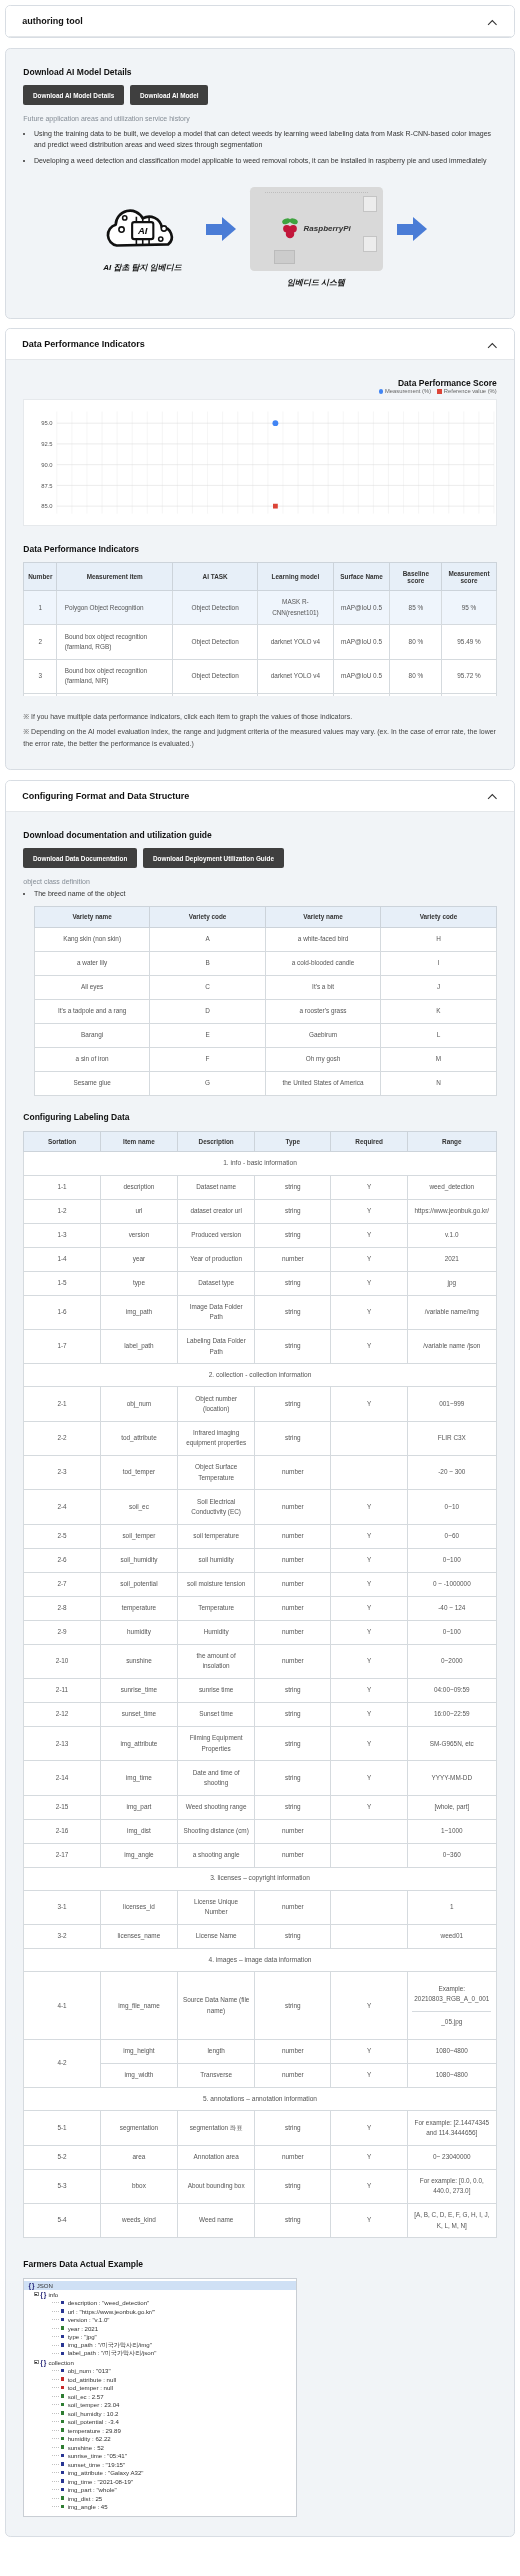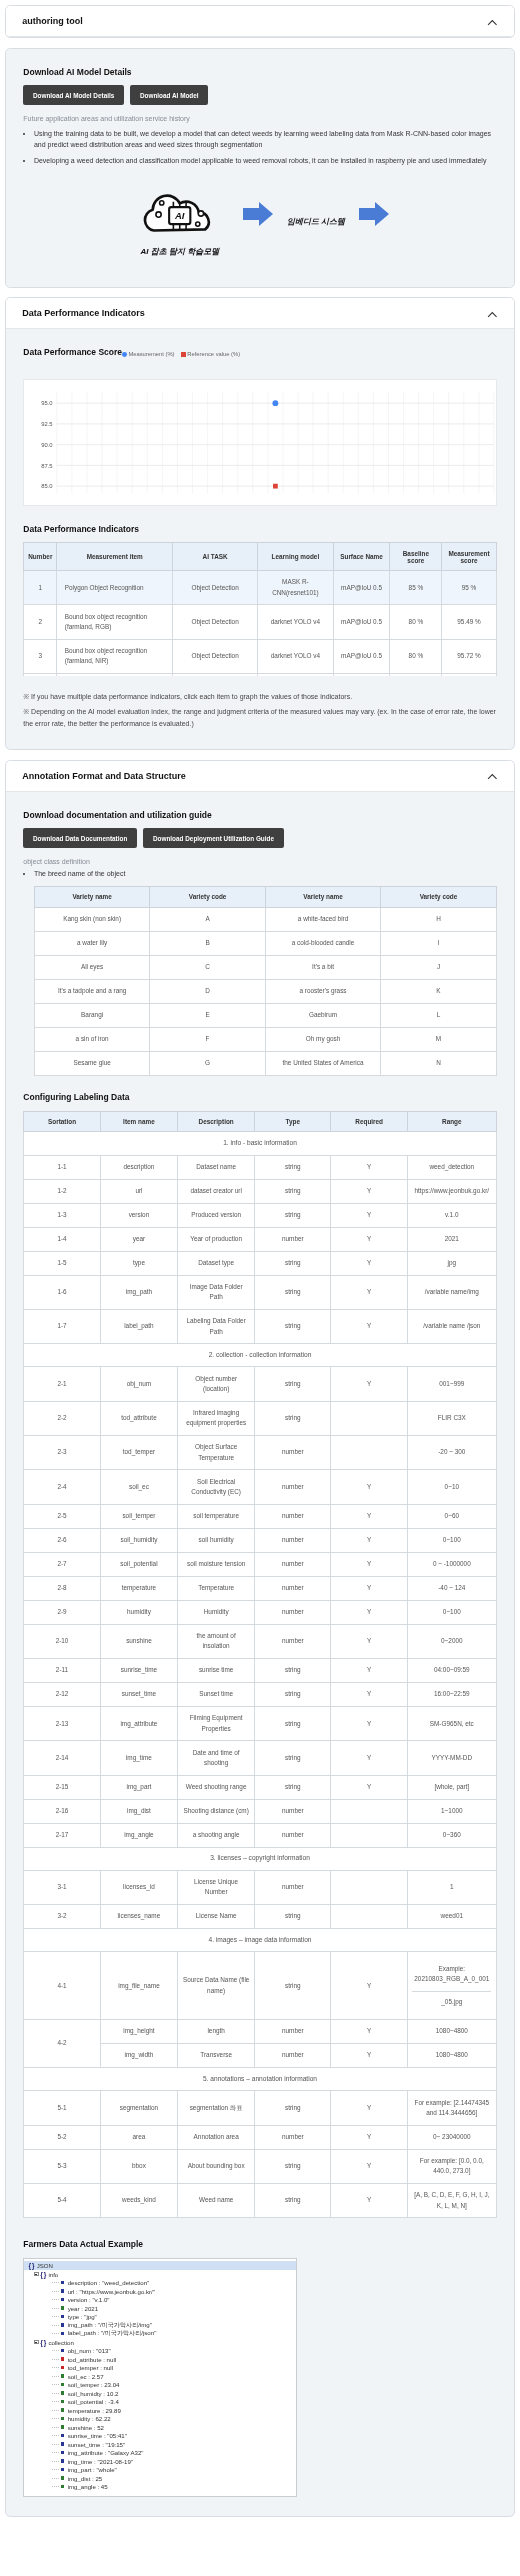--- a/index.html
+++ b/index.html
@@ -23,21 +23,21 @@
   .arrow { display:flex; align-items:center; margin-top:-16px; }
   .arrow .bar { width:16px; height:11.7px; background:#4a7cd6; }
   .arrow .tip { width:0; height:0; border-top:12.2px solid transparent; border-bottom:12.2px solid transparent; border-left:14px solid #4a7cd6; }
   .pi-board { width:133px; height:84px; background:#d9d9d9; border-radius:4.3px; position:relative; display:flex; align-items:center; justify-content:center; gap:4.3px; }
   .pi-dots { position:absolute; top:5.3px; left:15px; right:15px; height:0; border-top:1.6px dotted #bdbdbd; }
   .pi-usb1,.pi-usb2 { position:absolute; right:5.3px; width:14px; height:16px; background:#ececec; border:0.5px solid #c4c4c4; }
   .pi-usb1{ top:9.6px; } .pi-usb2{ top:49px; }
   .pi-port { position:absolute; left:24.4px; bottom:6.4px; width:21px; height:14px; background:#cccccc; border:0.5px solid #bbb; }
   .pi-brand { font-size:8px; font-weight:bold; color:#333; }
   
-  .score-head { display:flex; justify-content:flex-start; align-items:flex-end; margin-bottom:22px; }
+  .score-head { display:flex; justify-content:flex-start; align-items:flex-end; margin-bottom:5px;flex-direction:column; }
   .legend { display:flex; gap:6.4px; font-size:5.8px; color:#666; align-items:center; }
   .leg-item { display:flex; align-items:center; gap:1.6px; }
   .leg-dot { width:4.8px; height:4.8px; border-radius:50%; }
   .leg-sq { width:4.8px; height:4.8px; }
   .chart-box { background:#fff; border:0.5px solid #e6e9ec; padding:3.2px 2.1px; margin-bottom:18px; }
   
   table.grid { width:100%; border-collapse:collapse; background:#fff; }
   table.grid th { background:#e7eff8; font-size:6.4px; font-weight:600; color:#333; border:0.5px solid #ccd3da; padding:6.4px 3.2px; }
   table.grid td { font-size:6.4px; color:#555; border:0.5px solid #d5dade; padding:6.4px 4.3px; text-align:center; line-height:1.6; }
   .ind-clip { height:134px; overflow:hidden; margin-bottom:15px; }
@@ -96,27 +96,41 @@
               <line x1="92" y1="38" x2="92" y2="28" stroke="#111" stroke-width="3"></line>
               <line x1="104" y1="38" x2="104" y2="28" stroke="#111" stroke-width="3"></line>
             <line x1="80" y1="70" x2="80" y2="80" stroke="#111" stroke-width="3"></line>
               <line x1="92" y1="70" x2="92" y2="80" stroke="#111" stroke-width="3"></line>
               <line x1="104" y1="70" x2="104" y2="80" stroke="#111" stroke-width="3"></line>
             <circle cx="52" cy="52" r="5" fill="#fff" stroke="#111" stroke-width="3"></circle>
             <circle cx="132" cy="50" r="5" fill="#fff" stroke="#111" stroke-width="3"></circle>
             <circle cx="58" cy="30" r="4" fill="#fff" stroke="#111" stroke-width="3"></circle>
             <circle cx="126" cy="70" r="4" fill="#fff" stroke="#111" stroke-width="3"></circle>
           </svg>
-          <span class="dia-cap">AI 잡초 탐지 학습모델</span>
+          <span class="dia-cap">AI 잡초 탐지 임베디드</span>
         </div>
         <div class="arrow">
             <span class="bar"></span>
             <span class="tip"></span>
           </div>
         <div class="dia-item">
+          <div class="pi-board">
+            <div class="pi-dots"></div>
+              <div class="pi-usb1"></div>
+              <div class="pi-usb2"></div>
+              <div class="pi-port"></div>
+            <svg width="18" height="23.4" viewBox="0 0 34 44">
+              <ellipse cx="10" cy="8" rx="8" ry="5" fill="#3fa33f" transform="rotate(-20 10 8)"></ellipse>
+              <ellipse cx="24" cy="8" rx="8" ry="5" fill="#3fa33f" transform="rotate(20 24 8)"></ellipse>
+              <circle cx="11" cy="22" r="7" fill="#c2173b"></circle>
+                <circle cx="23" cy="22" r="7" fill="#c2173b"></circle>
+              <circle cx="17" cy="32" r="8" fill="#c2173b"></circle>
+            </svg>
+            <span class="pi-brand">RaspberryPi</span>
+          </div>
           <span class="dia-cap">임베디드 시스템</span>
         </div>
         <div class="arrow">
             <span class="bar"></span>
             <span class="tip"></span>
           </div>
       </div>
     </div>
   </div>
 
@@ -250,21 +264,21 @@
             </tbody>
           </table>
       </div>
       <div class="note">※ If you have multiple data performance indicators, click each item to graph the values of those indicators.</div>
       <div class="note">※ Depending on the AI model evaluation index, the range and judgment criteria of the measured values may vary. (ex. In the case of error rate, the lower the error rate, the better the performance is evaluated.)</div>
     </div>
   </div>
 
   <div class="card" style="margin-bottom:0;">
     <div class="card-header">
-      <span class="card-title">Annotation Format and Data Structure</span>
+      <span class="card-title">Configuring Format and Data Structure</span>
       <svg class="chev" viewBox="0 0 20 12">
           <polyline points="2,10 10,2 18,10" fill="none" stroke="#333" stroke-width="2"></polyline>
         </svg>
     </div>
     <div class="card-body">
       <h3 class="sec">Download documentation and utilization guide</h3>
       <div class="btn-row">
         <button class="dl-btn">Download Data Documentation</button>
         <button class="dl-btn">Download Deployment Utilization Guide</button>
       </div>

